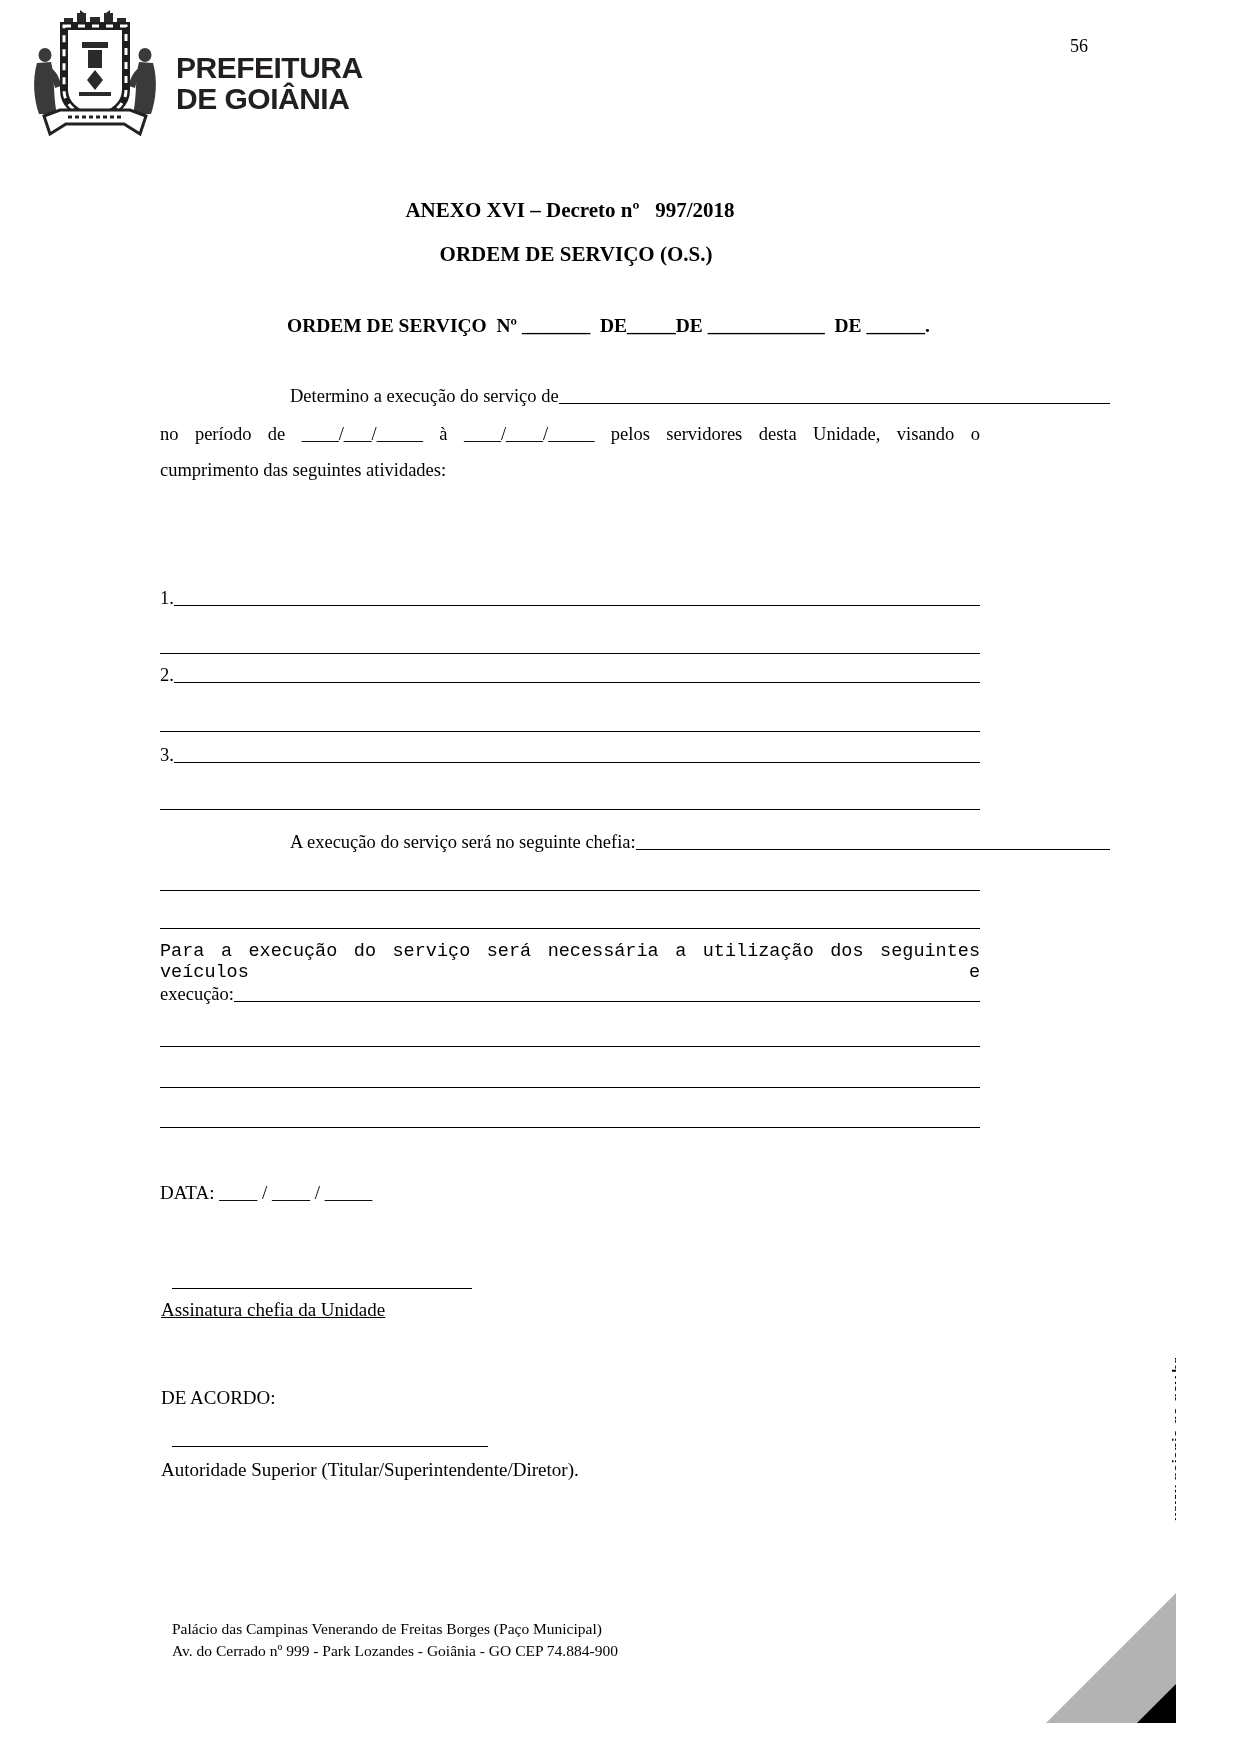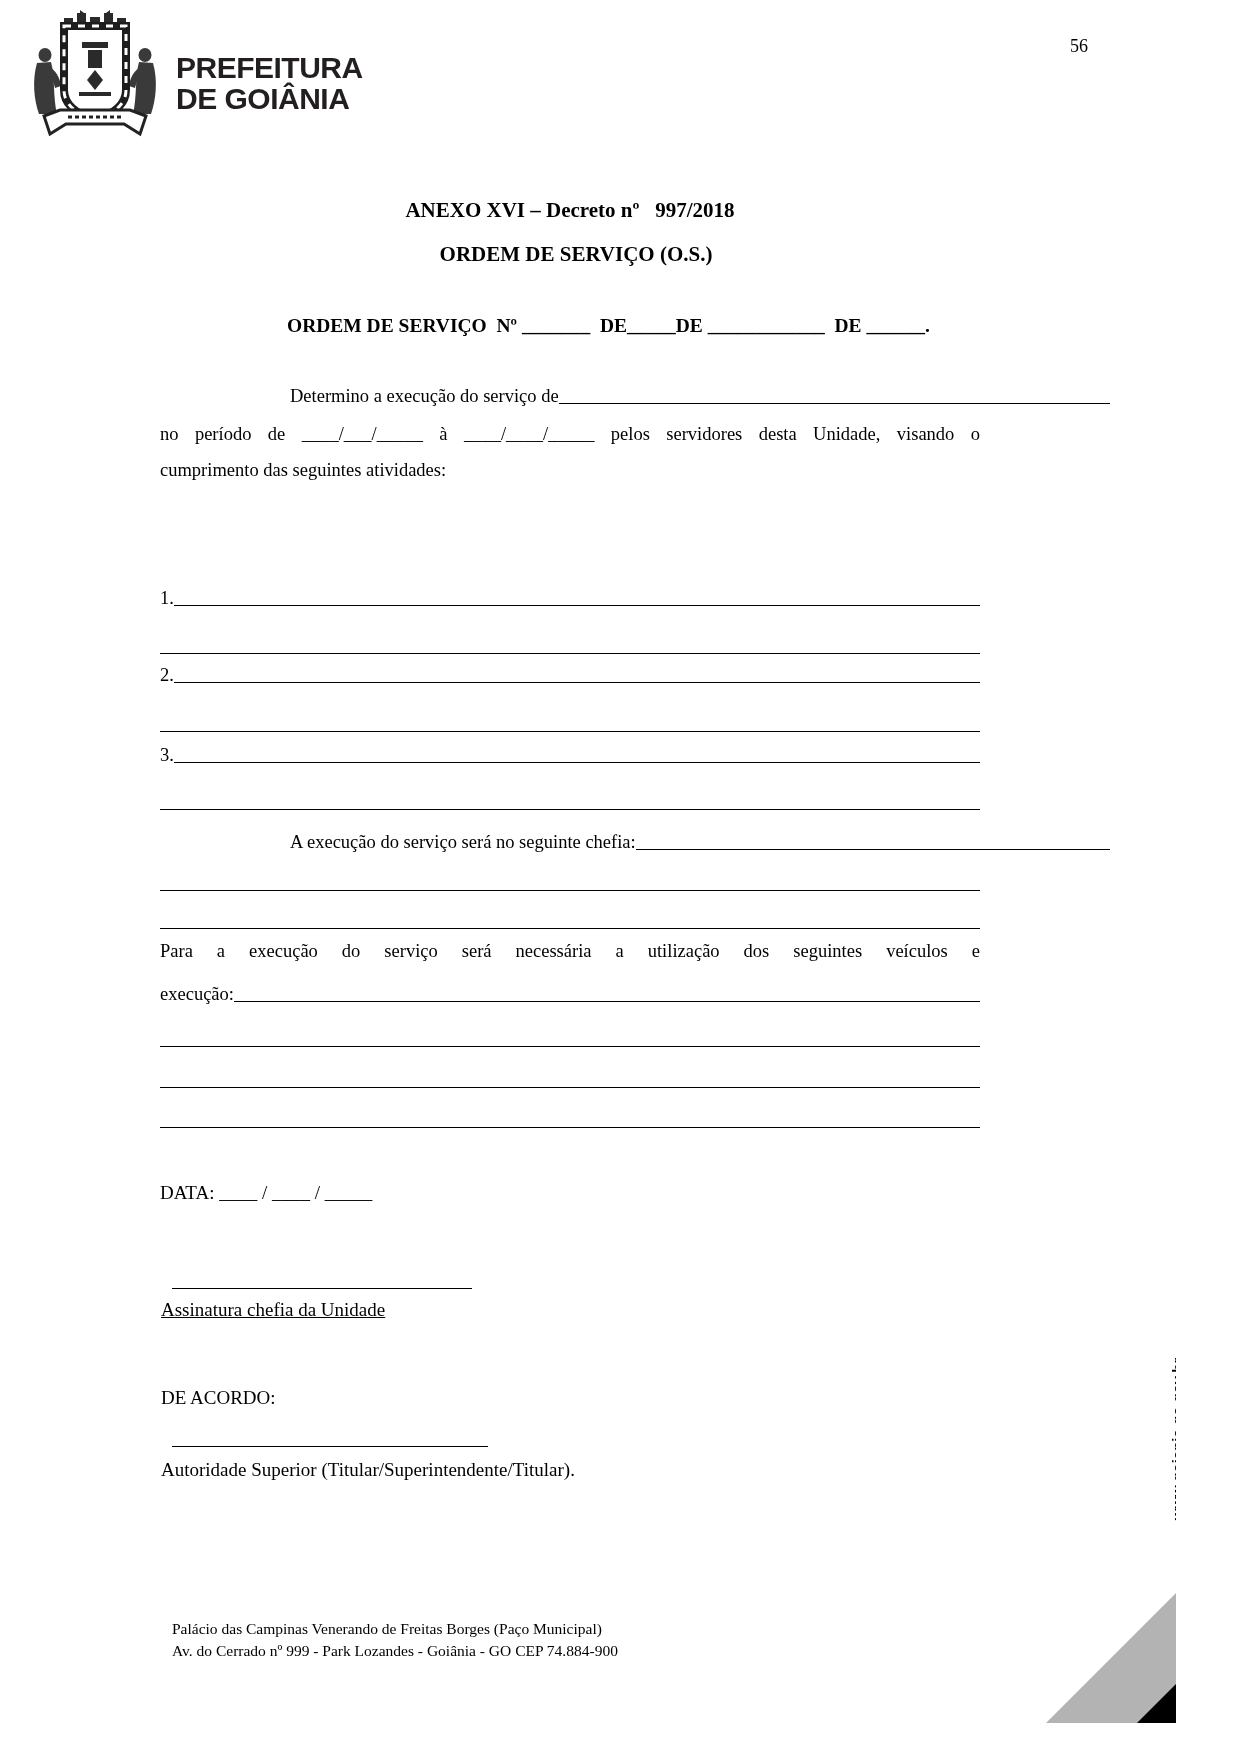--- a/index.html
+++ b/index.html
@@ -44,21 +44,21 @@
   .item2 { left:160px; top:665px; width:820px; }
   .item3 { left:160px; top:745px; width:820px; }
   .num { white-space:pre; }
 
   .rule-a { left:160px; top:653px; width:820px; }
   .rule-b { left:160px; top:731px; width:820px; }
   .rule-c { left:160px; top:809px; width:820px; }
   .local-row { left:160px; top:832px; width:820px; }
   .rule-d { left:160px; top:890px; width:820px; }
   .rule-e { left:160px; top:928px; width:820px; }
-  .veh1 { left:160px; top:941px; width:820px; text-align:justify; text-align-last:justify; }
+  .veh1 { left:160px; top:941px; width:820px; text-align:justify; text-align-last:justify;font-family:Liberation Mono, monospace; }
   .veh2 { left:160px; top:984px; width:820px; }
   .rule-f { left:160px; top:1046px; width:820px; }
   .rule-g { left:160px; top:1087px; width:820px; }
   .rule-h { left:160px; top:1127px; width:820px; }
 
   .dataline { left:160px; top:1182px; font-size:19px; white-space:pre; }
   .sigrule1 { left:172px; top:1288px; width:300px; }
   .sigcap1  { left:161px; top:1299px; font-size:19px;text-decoration:underline; }
   .deacordo { left:161px; top:1387px; font-size:19px; }
   .sigrule2 { left:172px; top:1446px; width:316px; }
@@ -175,21 +175,21 @@
   <div class="abs rule-g hr"></div>
   <div class="abs rule-h hr"></div>
 
   <div class="abs dataline">DATA: ____ / ____ / _____</div>
 
   <div class="abs sigrule1 hr"></div>
   <div class="abs sigcap1">Assinatura chefia da Unidade</div>
 
   <div class="abs deacordo">DE ACORDO:</div>
   <div class="abs sigrule2 hr"></div>
-  <div class="abs sigcap2">Autoridade Superior (Titular/Superintendente/Titular).</div>
+  <div class="abs sigcap2">Autoridade Superior (Titular/Superintendente/Diretor).</div>
 
   <div class="abs footer1">Palácio das Campinas Venerando de Freitas Borges (Paço Municipal)</div>
   <div class="abs footer2">Av. do Cerrado nº 999 - Park Lozandes - Goiânia - GO CEP 74.884-900</div>
 
   <div class="abs vurl">www.goiania.go.gov.br</div>
 
   <svg class="abs corner" viewBox="0 0 170 170">
     <polygon class="tri-gray" points="167,6 6,167 167,167"></polygon>
     <polygon class="tri-black" points="97,167 167,97 167,167"></polygon>
   </svg>

